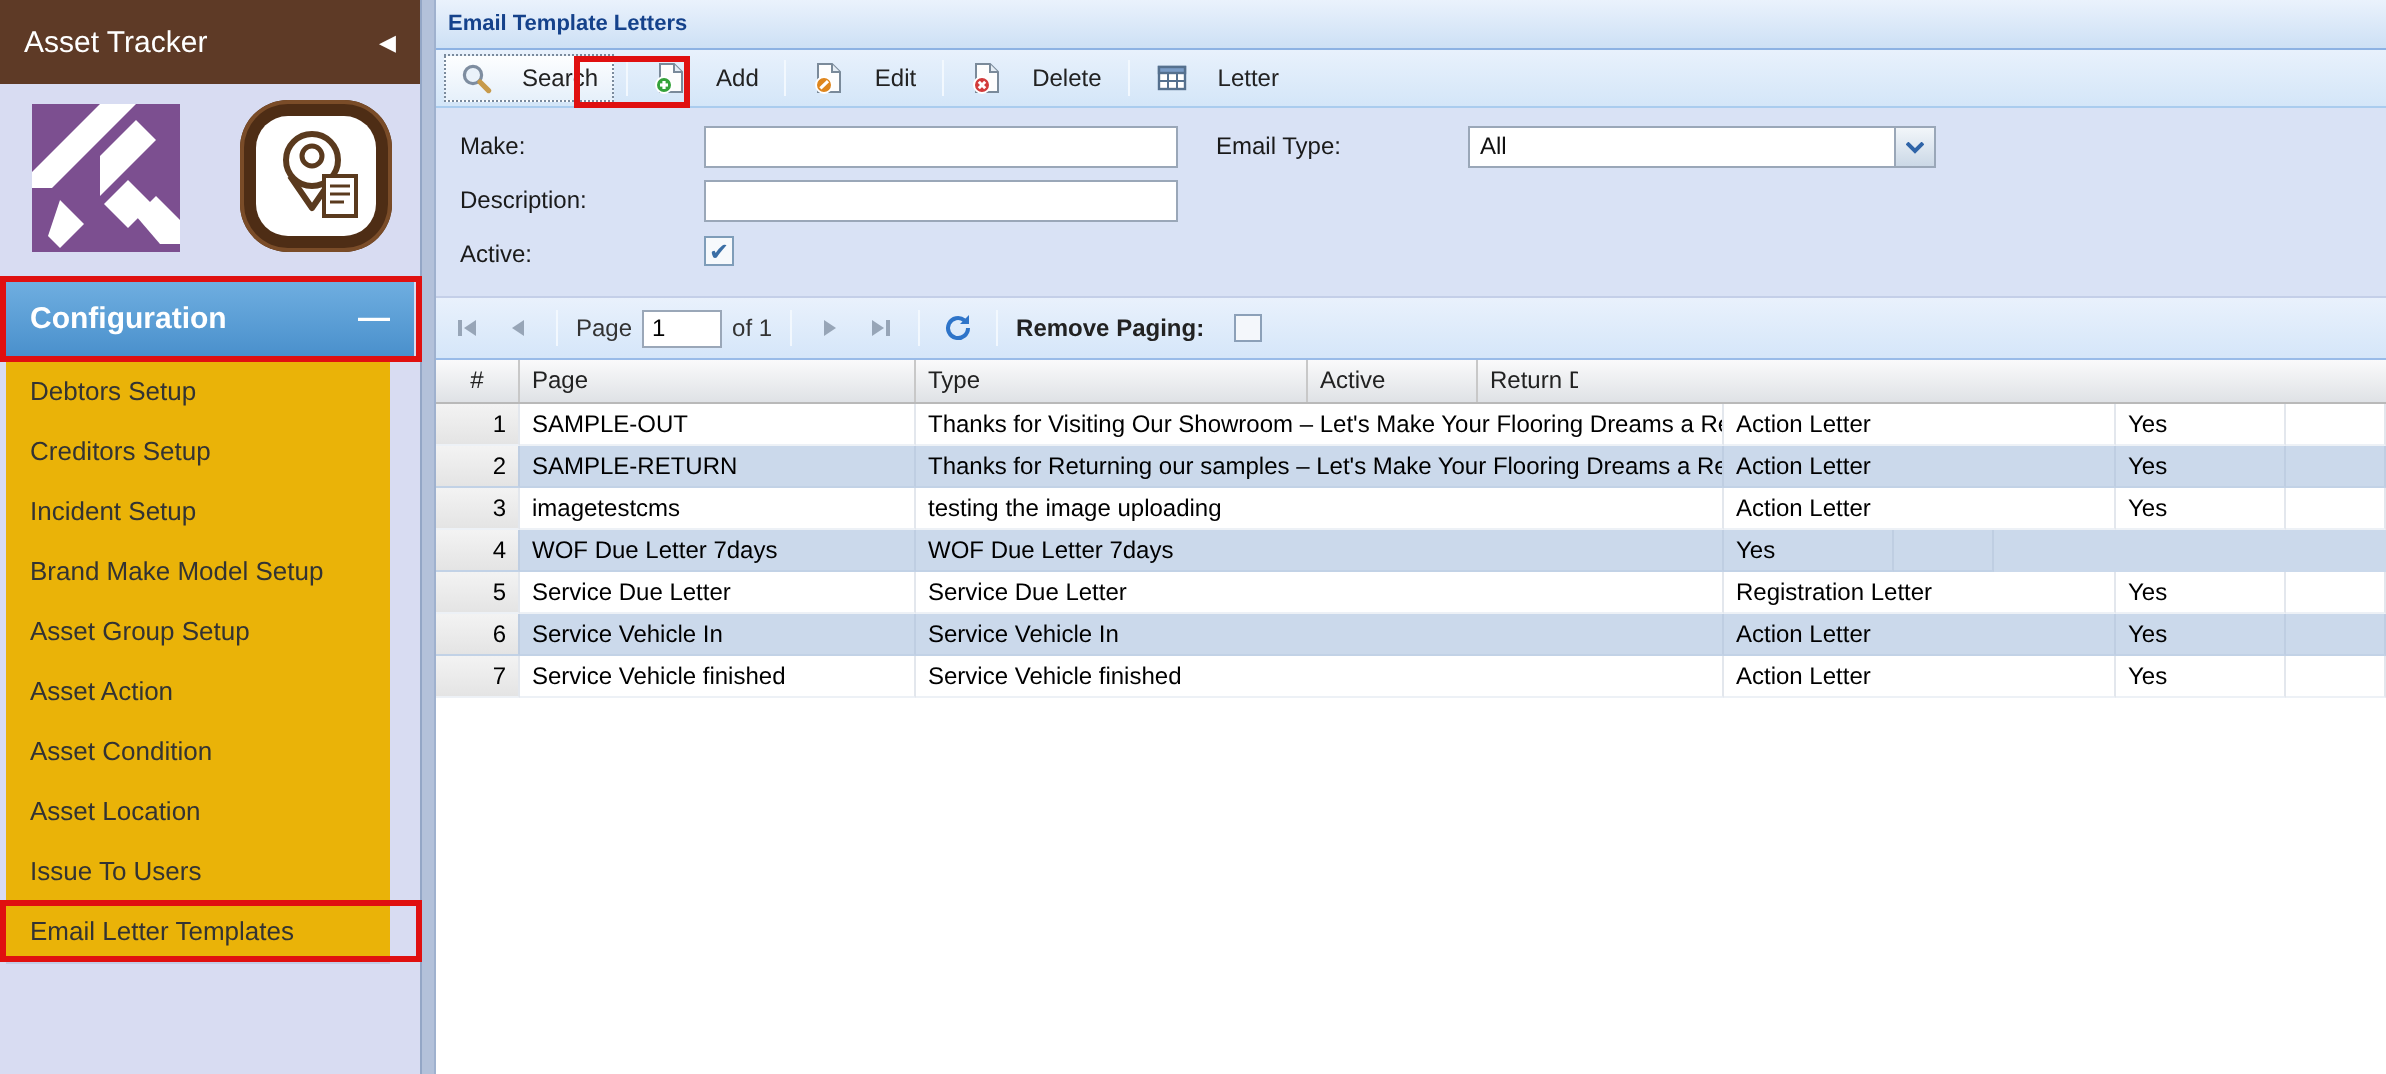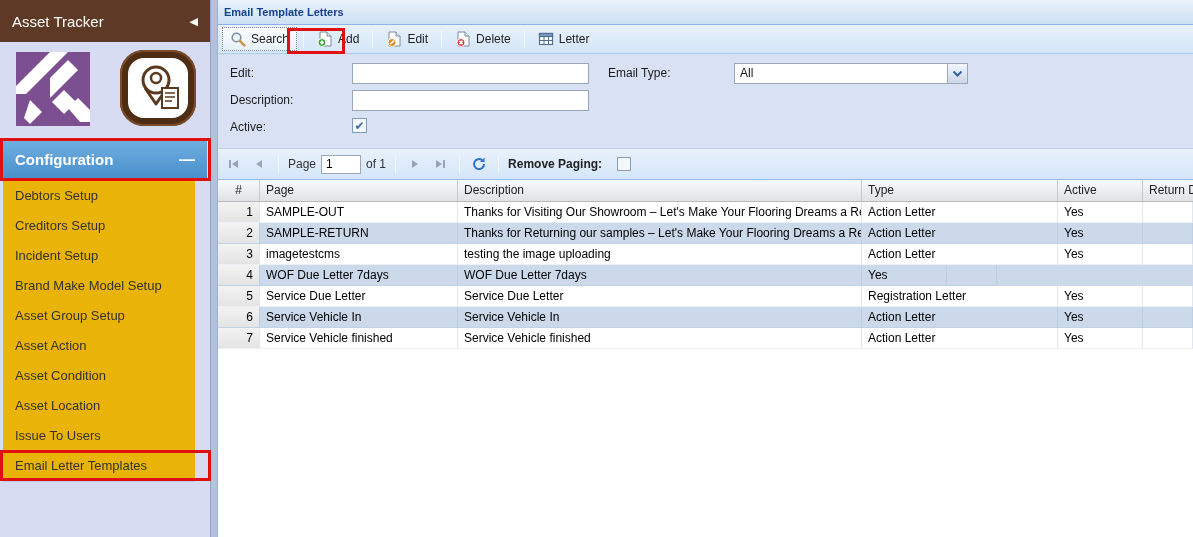--- a/index.html
+++ b/index.html
@@ -66,21 +66,21 @@
     background: linear-gradient(#EAF2FC, #CDE0F5);
     border-bottom: 1px solid #8DB2E3;
     color: #15428B; font-weight: bold; font-size: 11px;
   }
   .toolbar {
     height: 29px; display: flex; align-items: center; padding: 0 4px; gap: 2px;
     background: linear-gradient(#E8F1FC, #D4E6F8);
     border-bottom: 1px solid #AACCEE;
   }
   .tb-btn {
-    display: flex; align-items: center; gap: 5px; padding: 3px 7px;
+    display: flex; align-items: center; gap: 15px; padding: 3px 7px;
     color: #222; cursor: pointer; white-space: nowrap;
   }
   .tb-btn.search-btn {
     border: 1px dotted #7A8A9C;
     background: linear-gradient(#FDFEFF, #E6F0FA);
   }
   .tb-sep { width: 1px; height: 18px; background: #A5C7EE; border-right: 1px solid #F2F8FE; margin: 0 4px; }
   .icon16 { width: 16px; height: 16px; display: inline-block; }
 
   
@@ -260,21 +260,21 @@
         <rect x="1.5" y="2.5" width="13" height="3" fill="#7A9CC6" stroke="#55708E" stroke-width="1.2"></rect>
         <line x1="6" y1="5.5" x2="6" y2="13.5" stroke="#55708E" stroke-width="1"></line>
         <line x1="10.5" y1="5.5" x2="10.5" y2="13.5" stroke="#55708E" stroke-width="1"></line>
         <line x1="1.5" y1="9.5" x2="14.5" y2="9.5" stroke="#55708E" stroke-width="1"></line>
       </svg>
       <span>Letter</span>
     </div>
   </div>
 
   <div class="filter-panel">
-    <div class="f-label" style="left:12px; top:9px;">Edit:</div>
+    <div class="f-label" style="left:12px; top:9px;">Make:</div>
     <input class="f-input" style="left: 134px; top: 9px;" value="">
     <div class="f-label" style="left:12px; top:36px;">Description:</div>
     <input class="f-input" style="left: 134px; top: 36px;" value="">
     <div class="f-label" style="left:12px; top:63px;">Active:</div>
     <div class="checkbox" style="left:134px; top:64px;">✔</div>
     <div class="f-label" style="left:390px; top:9px;">Email Type:</div>
     <div class="combo">
       <span class="combo-text">All</span>
       <span class="combo-btn">
         <svg width="9" height="6" viewBox="0 0 9 6">
@@ -320,21 +320,20 @@
       </svg>
     </span>
     <div class="tb-sep"></div>
     <span class="pg-bold">Remove Paging:</span>
     <span class="checkbox pg-check"></span>
   </div>
 
   <div class="grid-header">
     <div class="hcell w-num" style="text-align:center;">#</div>
     <div class="hcell w-code">Page</div>
-    <div class="hcell w-desc">Description</div>
     <div class="hcell w-type">Type</div>
     <div class="hcell w-active">Active</div>
     <div class="hcell w-ret" style="border-right:none;">Return Da</div>
   </div>
 
   <div>
     <div class="grid-row">
       <div class="cell gutter w-num">1</div>
       <div class="cell w-code">SAMPLE-OUT</div>
       <div class="cell w-desc">Thanks for Visiting Our Showroom – Let's Make Your Flooring Dreams a Reality!</div>

